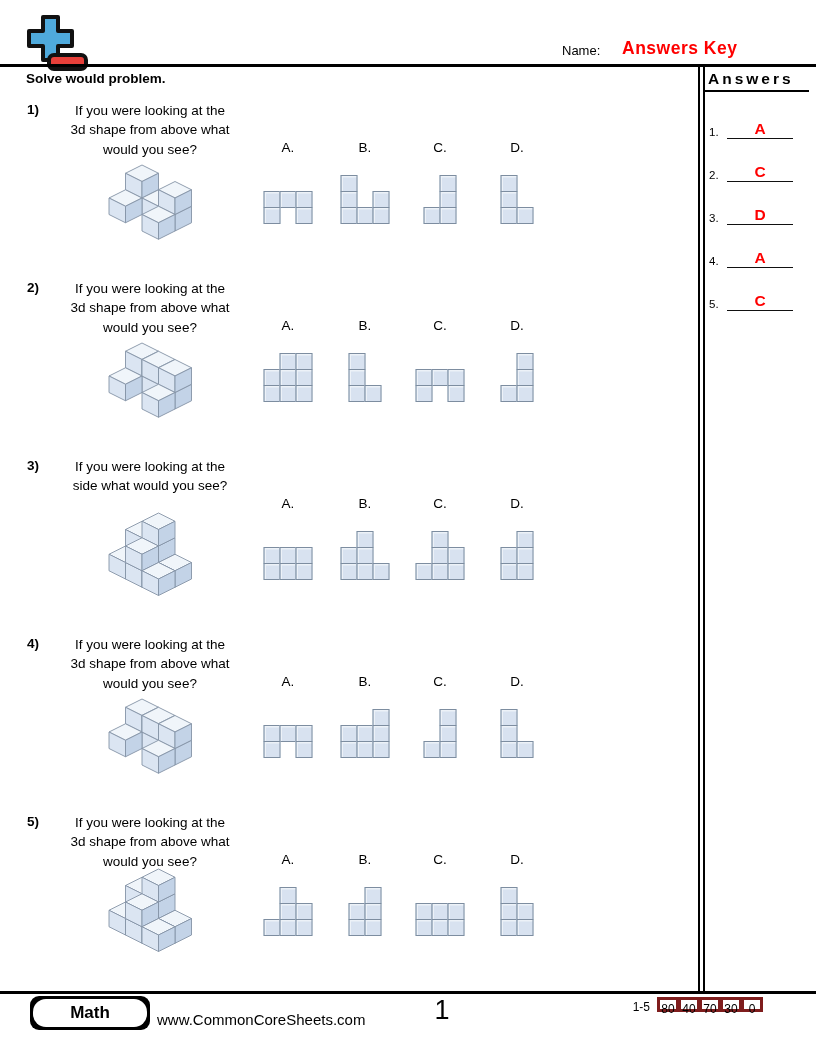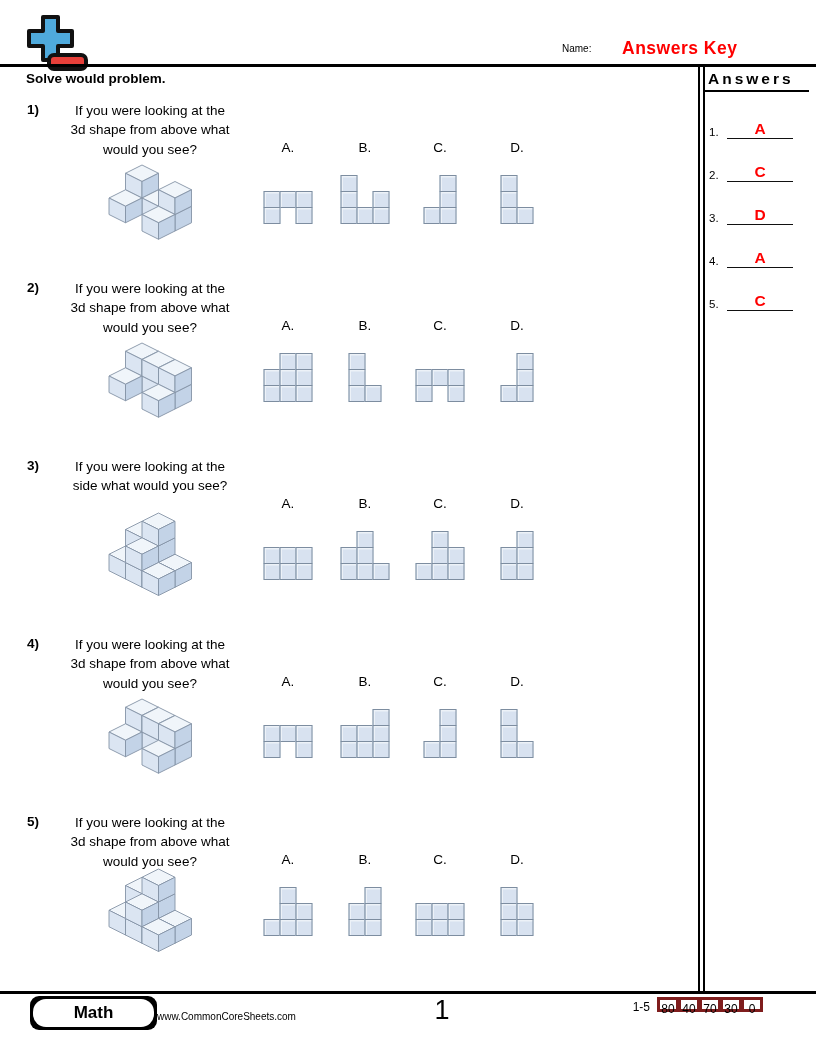--- a/index.html
+++ b/index.html
@@ -2,21 +2,21 @@
 <html><head>
 <meta charset="utf-8">
 <style>
   html,body{margin:0;padding:0;background:#fff;}
   .page{position:relative;width:816px;height:1056px;background:#fff;overflow:hidden;
         font-family:"Liberation Sans",sans-serif;color:#000;}
 
   
   .logo{position:absolute;left:22px;top:14px;width:74px;height:60px;}
   .title{position:absolute;left:180px;top:39px;width:300px;text-align:center;font-size:15.5px;}
-  .name-label{position:absolute;left:562px;top:43px;font-size:10px;}
+  .name-label{position:absolute;left:562px;top:43px;font-size:13px;}
   .name-value{position:absolute;left:622px;top:38px;font-size:17.5px;font-weight:bold;letter-spacing:.5px;}
   .header-rule{position:absolute;left:0;top:64px;width:816px;height:3px;background:#000;}
   .instruction{position:absolute;left:26px;top:71px;font-size:13.5px;font-weight:bold;}
 
   
   .v-sep{position:absolute;left:698px;top:64px;width:7px;height:927px;box-sizing:border-box;
          border-left:2px solid #000;border-right:2px solid #000;}
   .answers-panel{position:absolute;left:705px;top:70px;width:111px;height:300px;}
   .answers-header{font-size:15.5px;font-weight:bold;letter-spacing:3px;border-bottom:2px solid #000;
                   width:101px;padding:0 0 2px 3px;}
@@ -33,24 +33,24 @@
           font-size:13.5px;line-height:19.3px;}
   .p-shape{position:absolute;}
   .opt{position:absolute;top:44px;width:70px;height:84px;}
   .opt-label{position:absolute;top:0;width:100%;text-align:center;font-size:13.5px;}
   .opt-grid{position:absolute;bottom:0;left:50%;transform:translateX(-50%);}
   .cell{position:absolute;width:17px;height:17px;box-sizing:border-box;border:1px solid #7d8da0;
         box-shadow:inset 1.5px 1.5px 0 rgba(255,255,255,.55);}
 
   
   .footer-rule{position:absolute;left:0;top:991px;width:816px;height:3px;background:#000;}
-  .badge{position:absolute;left:30px;top:996px;width:120px;height:34px;background:#000;border-radius:9px;padding-left:7px;}
+  .badge{position:absolute;left:30px;top:996px;width:120px;height:34px;background:#000;border-radius:9px;}
   .badge-inner{position:absolute;left:3px;top:3px;right:3px;bottom:3px;background:#fff;border-radius:13px;
                text-align:center;font-size:17px;font-weight:bold;line-height:28px;}
-  .website{position:absolute;left:157px;top:1011px;font-size:10px;}
+  .website{position:absolute;left:157px;top:1011px;font-size:15px;}
   .page-num{position:absolute;left:412px;top:995px;width:60px;text-align:center;font-size:27px;}
   .score-range{position:absolute;left:600px;top:1000px;width:50px;text-align:right;font-size:12px;}
   .score-boxes{position:absolute;left:657px;top:997px;display:flex;}
   .score-box{width:22px;height:15px;box-sizing:border-box;border:3px solid #7f1d1d;margin-left:-1px;
              text-align:center;font-size:12px;line-height:19px;}
   .score-box:first-child{margin-left:0;}
 </style>
 </head>
 <body>
 

